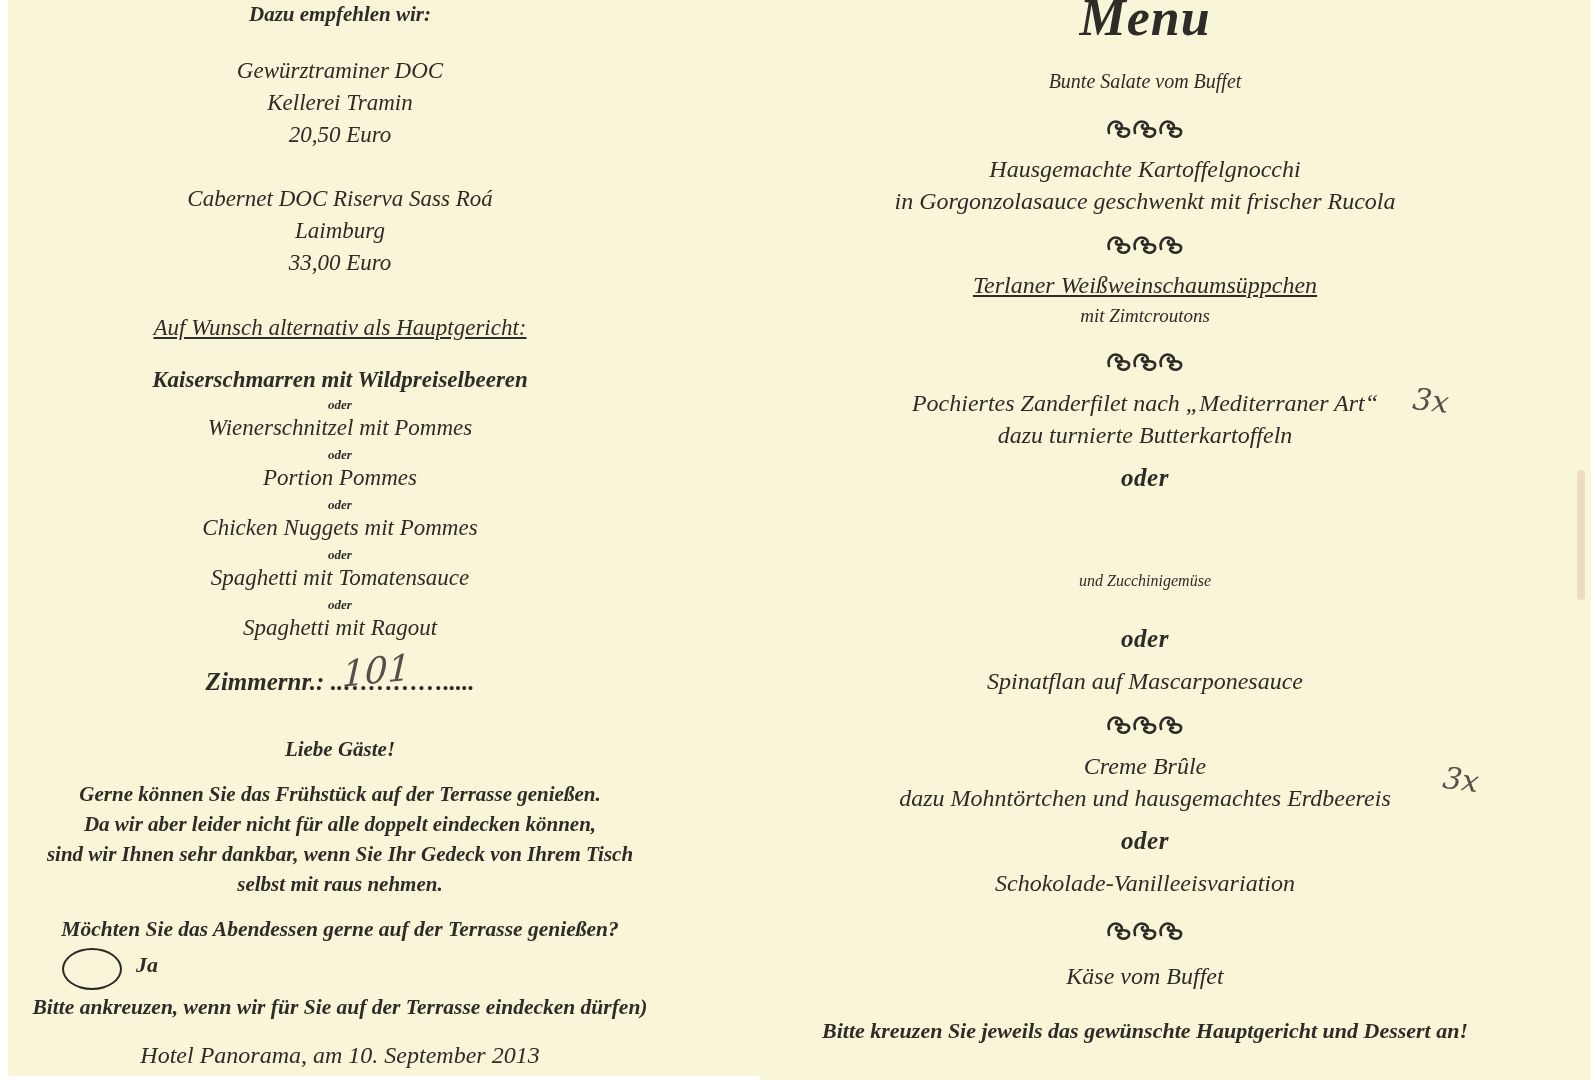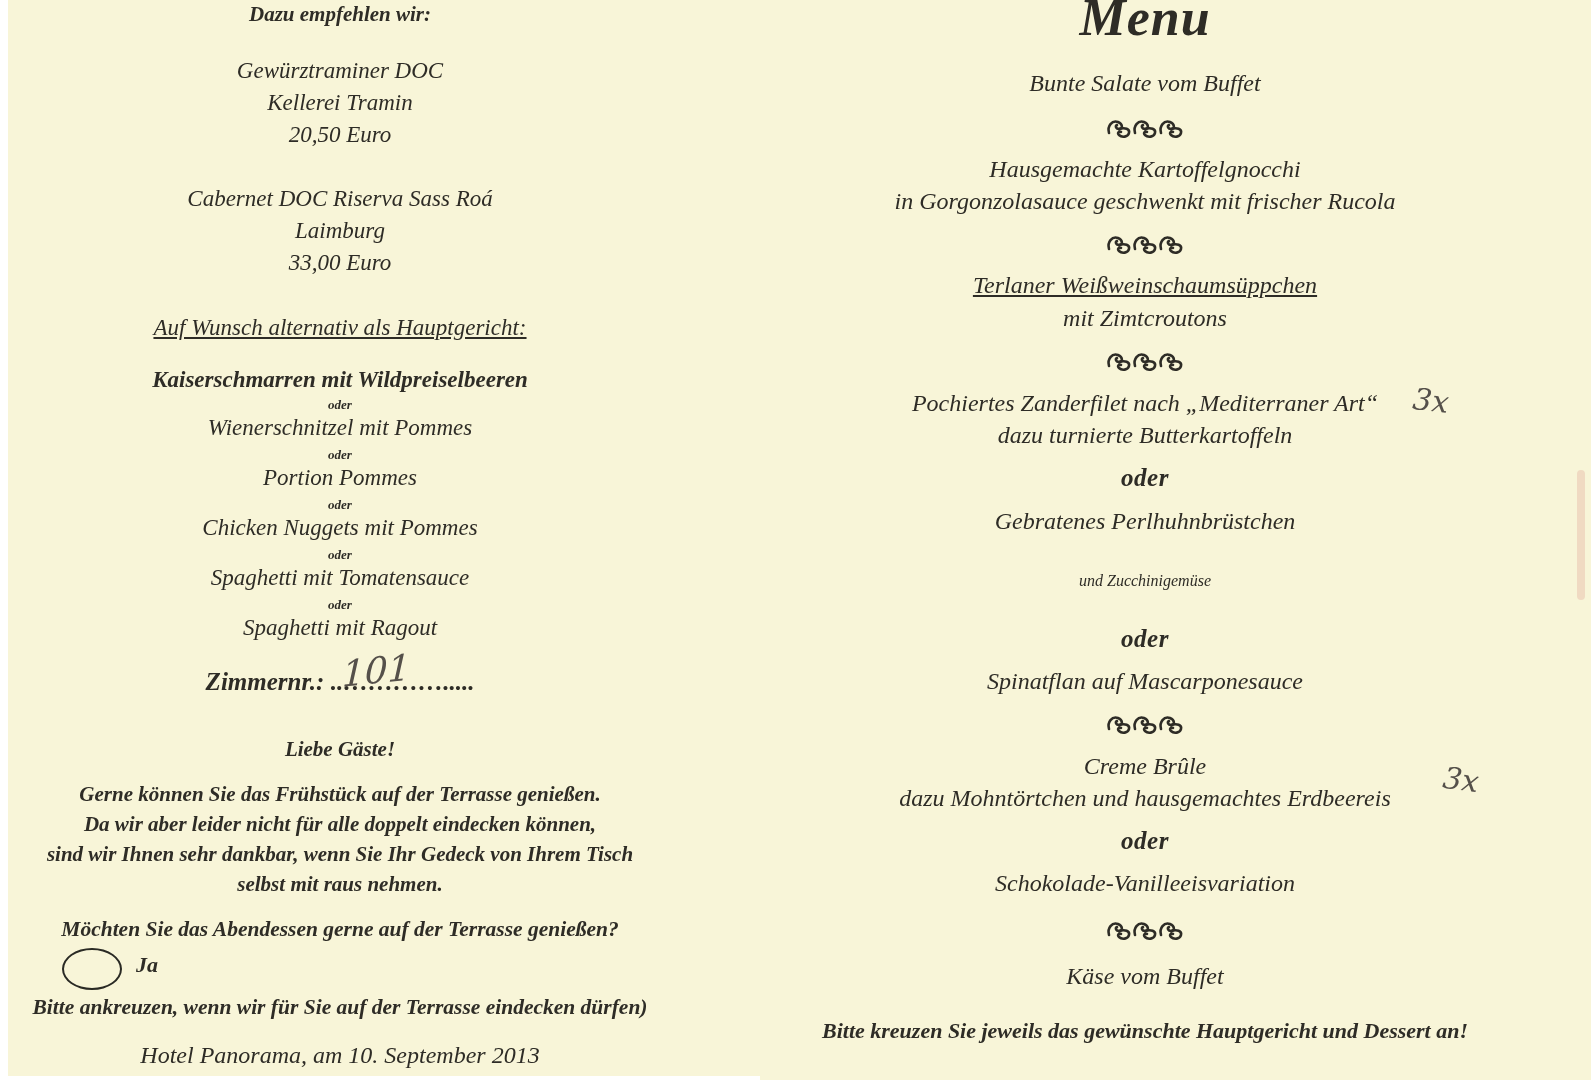--- a/index.html
+++ b/index.html
@@ -91,21 +91,21 @@
 
   <div class="ln bold" style="top:995px;font-size:21.5px;">Bitte ankreuzen, wenn wir für Sie auf der Terrasse eindecken dürfen)</div>
 
   <div class="ln" style="top:1042px;font-size:24px;">Hotel Panorama, am 10. September  2013</div>
 </div>
 
 <div class="page-col" id="right-col">
 
   <div class="ln title" style="top:-12px;">Menu</div>
 
-  <div class="ln" style="top:70px;font-size:24px;">Bunte Salate vom Buffet</div>
+  <div class="ln" style="top:70px;font-size:20px;">Bunte Salate vom Buffet</div>
 
   <div class="orn-row" style="top:116px;">
     <svg width="78" height="24" viewBox="0 0 78 24">
         <use href="#fleuron" x="0"></use>
         <use href="#fleuron" x="26"></use>
         <use href="#fleuron" x="52"></use>
       </svg>
   </div>
 
   <div class="ln" style="top:156px;font-size:24px;font-family:Liberation Serif, serif;">Hausgemachte Kartoffelgnocchi</div>
@@ -113,37 +113,36 @@
 
   <div class="orn-row" style="top:232px;">
     <svg width="78" height="24" viewBox="0 0 78 24">
         <use href="#fleuron" x="0"></use>
         <use href="#fleuron" x="26"></use>
         <use href="#fleuron" x="52"></use>
       </svg>
   </div>
 
   <div class="ln" style="top:272px;font-size:24px;text-decoration:underline;">Terlaner Weißweinschaumsüppchen</div>
-  <div class="ln" style="top:305px;font-size:24px;">mit Zimtcroutons</div>
+  <div class="ln" style="top:305px;font-size:19px;">mit Zimtcroutons</div>
 
   <div class="orn-row" style="top:349px;">
     <svg width="78" height="24" viewBox="0 0 78 24">
         <use href="#fleuron" x="0"></use>
         <use href="#fleuron" x="26"></use>
         <use href="#fleuron" x="52"></use>
       </svg>
   </div>
 
   <div class="ln" style="top:390px;font-size:24px;">Pochiertes Zanderfilet nach „Mediterraner Art“</div>
   <div class="hand" style="left:618px;top:383px;font-size:30px;transform:rotate(7deg);">3x</div>
   <div class="ln" style="top:422px;font-size:24px;">dazu turnierte Butterkartoffeln</div>
 
   <div class="ln big-oder" style="top:464px;">oder</div>
 
-  <div class="ln" style="top:508px;font-size:24px;">Gebratenes Perlhuhnbrüstchen</div>
   <div class="ln" style="top:572px;font-size:16px;">und Zucchinigemüse</div>
 
   <div class="ln big-oder" style="top:625px;">oder</div>
 
   <div class="ln" style="top:668px;font-size:24px;">Spinatflan auf Mascarponesauce</div>
 
   <div class="orn-row" style="top:712px;">
     <svg width="78" height="24" viewBox="0 0 78 24">
         <use href="#fleuron" x="0"></use>
         <use href="#fleuron" x="26"></use>

